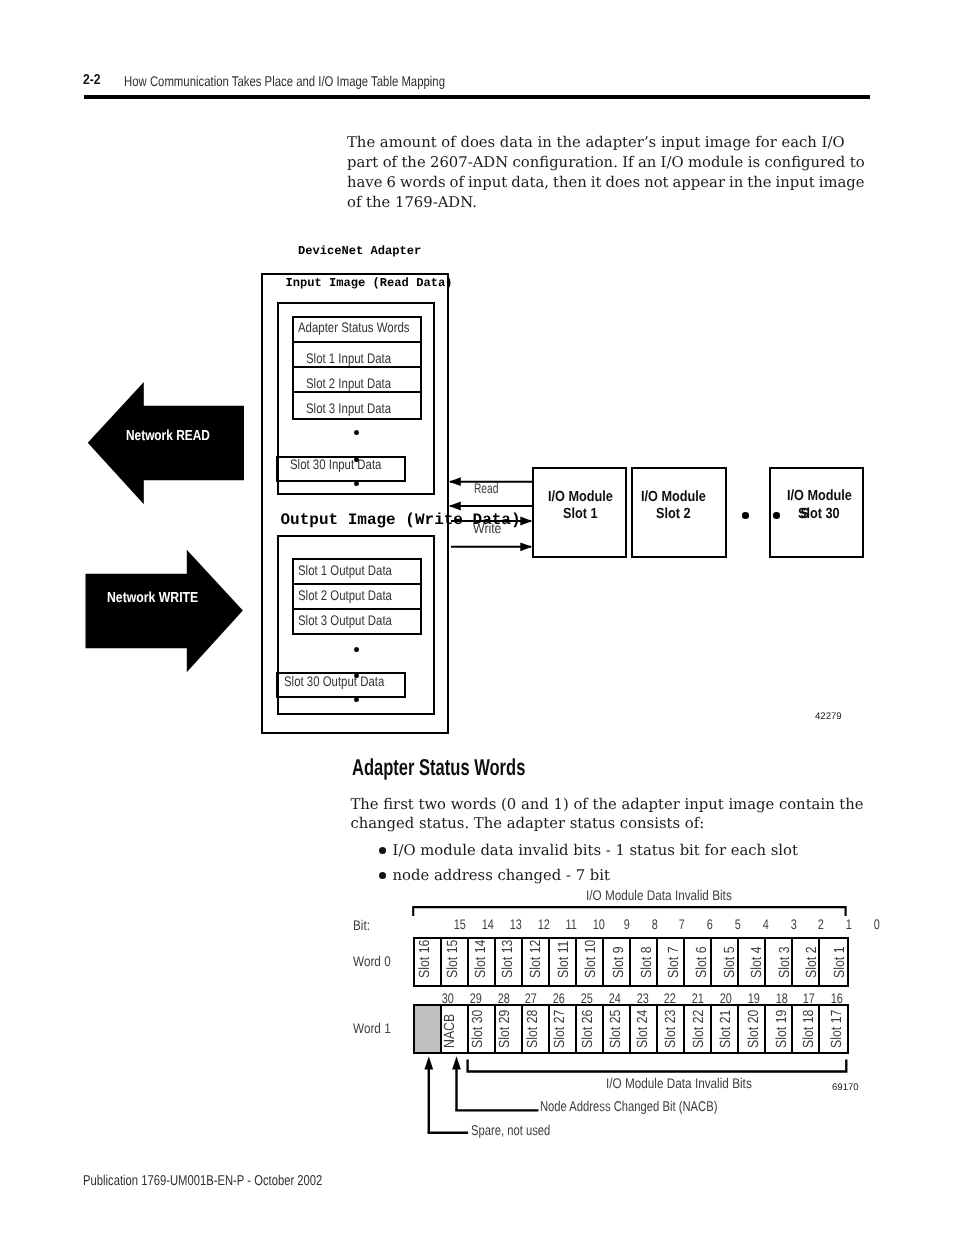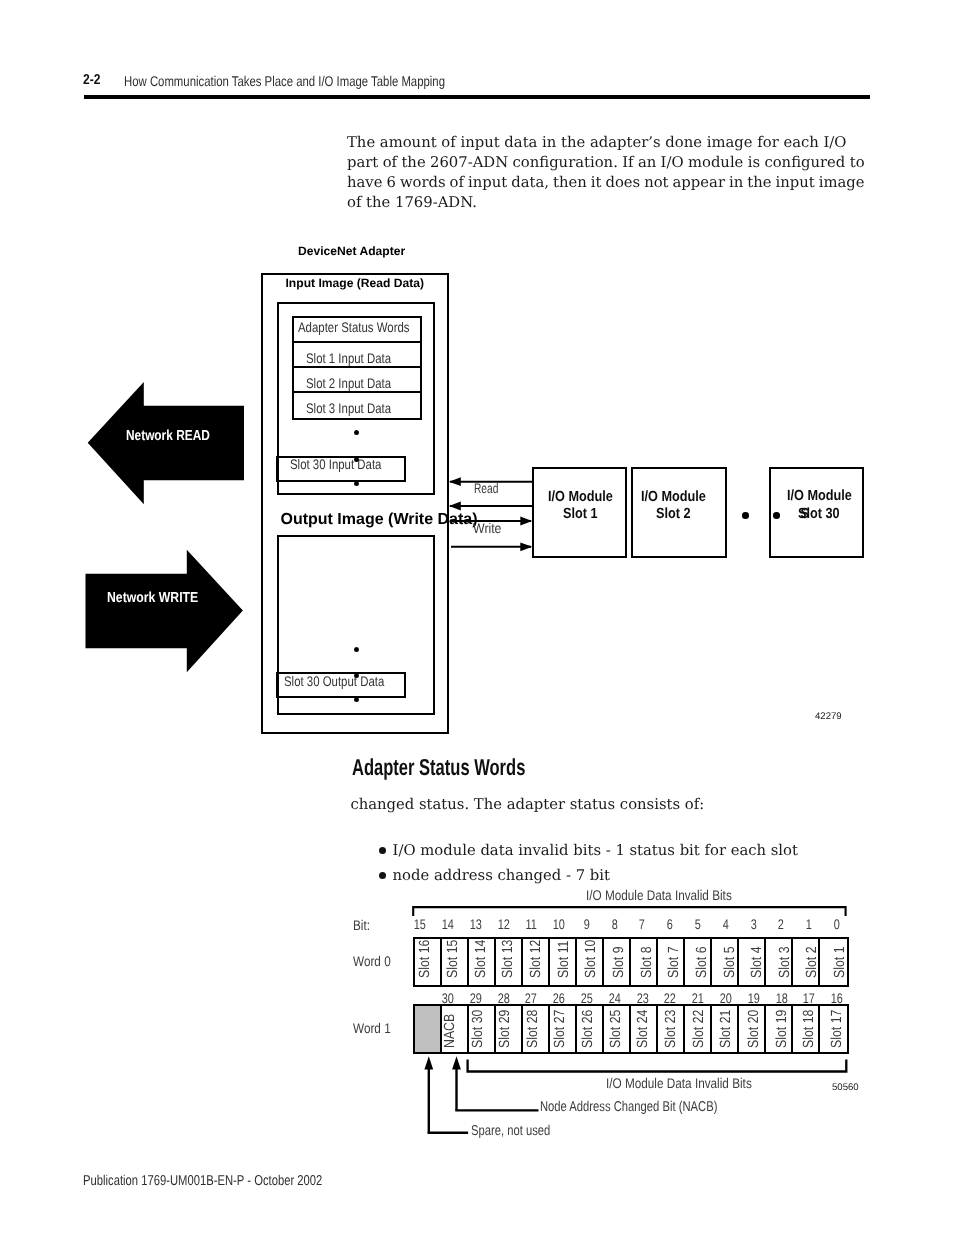--- a/index.html
+++ b/index.html
@@ -31,21 +31,21 @@
             color:#0f0f0f;font-family:"Liberation Sans",sans-serif;white-space:nowrap;
             transform:scaleX(0.719);transform-origin:left top;}
   .sec-para{position:absolute;left:350.4px;top:794.5px;width:540px;white-space:nowrap;}
   .bullets{position:absolute;left:392.6px;top:837.6px;width:500px;line-height:25px;}
   .bullets .bi{position:relative;}
   .bullets .bi:before{content:"";position:absolute;left:-13.7px;top:9px;
                       width:7.1px;height:7.1px;border-radius:50%;background:#111;}
 
   
   .dgm{position:absolute;left:0;top:0;width:954px;height:1235px;}
-  .cond-bold{font-family:Liberation Sans, sans-serif;font-weight:bold;}
+  .cond-bold{font-family:Liberation Mono, monospace;font-weight:bold;}
 
   .lbl-adapter{position:absolute;left:298px;top:244px;font-size:12.1px;}
   .outerbox{position:absolute;left:261px;top:273px;width:188.2px;height:460.5px;
             border:2.1px solid #000;box-sizing:border-box;}
   .lbl-inimg{position:absolute;left:285.5px;top:276px;font-size:12.1px;}
   .lbl-outimg{position:absolute;left:280.5px;top:511px;font-size:16px;}
 
   .midbox{position:absolute;border:2.4px solid #000;box-sizing:border-box;}
   .mid-in{left:277px;top:302px;width:158px;height:193px;}
   .mid-out{left:277px;top:535px;width:158px;height:180px;}
@@ -100,21 +100,21 @@
   .bt-bitlabel{position:absolute;left:353.2px;top:916.8px;}
   .bt-word0lbl{position:absolute;left:352.5px;top:952.8px;}
   .bt-word1lbl{position:absolute;left:352.5px;top:1019.8px;}
 
   .bracket svg{position:absolute;left:0;top:0;overflow:visible;}
 
   .numrow{position:absolute;left:406.1px;width:445px;display:flex;}
   .numrow>div{width:27.81px;text-align:center;font-family:"Liberation Sans",sans-serif;
               font-size:14px;color:#3d3d40;line-height:14px;}
   .numrow>div>span{display:inline-block;transform:scaleX(0.78);}
-  .row-bits0{top:916.5px;}
+  .row-bits0{top:916.5px;margin-left:40px;}
   .row-bits1{top:990.5px;left:433.9px;width:417.2px;}
 
   .celltable{position:absolute;left:413.1px;width:435.8px;display:flex;
              border:2.4px solid #000;box-sizing:border-box;}
   .celltable>div{width:27.25px;box-sizing:border-box;border-right:2.2px solid #000;
                  position:relative;}
   .celltable>div:last-child{border-right:none;}
   .vlabels{position:absolute;left:411.3px;width:442.6px;display:flex;}
   .vlabels>div{width:27.66px;position:relative;}
   .vlabels .vtxt{position:absolute;left:19px;bottom:0px;
@@ -135,28 +135,29 @@
 </head>
 <body>
 
 <div class="page">
 
   <div class="hdr-pageno">2-2</div>
   <div class="hdr-title">How Communication Takes Place and I/O Image Table Mapping</div>
   <div class="hdr-rule"></div>
 
   <div class="intro body-serif">
-    <div>The amount of input data in the adapter’s done image for each I/O</div>
+    <div>The amount of does data in the adapter’s input image for each I/O</div>
     <div style="word-spacing:-0.34px">part of the 2607-ADN configuration. If an I/O module is configured to</div>
     <div style="word-spacing:-0.7px">have 6 words of input data, then it does not appear in the input image</div>
     <div>of the 1769-ADN.</div>
   </div>
 
   <div class="sec-head">Adapter Status Words</div>
   <div class="sec-para body-serif">
+    <div>The first two words (0 and 1) of the adapter input image contain the</div>
     <div>changed status. The adapter status consists of:</div>
   </div>
   <div class="bullets body-serif">
     <div class="bi">I/O module data invalid bits - 1 status bit for each slot</div>
     <div class="bi">node address changed - 7 bit</div>
   </div>
 
   <div class="dgm">
 
     <div class="lbl-adapter cond-bold">DeviceNet Adapter</div>
@@ -181,20 +182,31 @@
           <span class="slot-txt st-in">Slot 3 Input Data</span>
         </div>
     </div>
     <div class="vdot" style="top:430.1px"></div>
     <div class="slotone slot30-in">
         <span class="slot-txt st-in30">Slot 30 Input Data</span>
       </div>
     <div class="vdot" style="top:457.3px"></div>
     <div class="vdot" style="top:480.6px"></div>
 
+    <div class="slotstack stack-out">
+      <div class="row">
+          <span class="slot-txt st-out">Slot 1 Output Data</span>
+        </div>
+      <div class="row">
+          <span class="slot-txt st-out">Slot 2 Output Data</span>
+        </div>
+      <div class="row">
+          <span class="slot-txt st-out">Slot 3 Output Data</span>
+        </div>
+    </div>
     <div class="vdot" style="top:647.1px"></div>
     <div class="slotone slot30-out">
         <span class="slot-txt st-out30">Slot 30 Output Data</span>
       </div>
     <div class="vdot" style="top:672.6px"></div>
     <div class="vdot" style="top:696.6px"></div>
 
     <div class="bigarrow" style="left:87px;top:381px;">
       <svg width="158" height="124" viewBox="0 0 158 124">
         <path d="M0.7 61.8 L56.8 0.9 L56.8 24.8 L157 24.8 L157 99.2 L56.8 99.2 L56.8 123.2 Z" fill="#000"></path>
@@ -446,18 +458,18 @@
           <path d="M456.5 1110.4 L456.5 1066"></path>
           <path d="M455.3 1110.4 L538.5 1110.4"></path>
         </g>
         <path d="M428.8 1056.3 L424.4 1069.6 L433.2 1069.6 Z" fill="#000"></path>
         <path d="M456.5 1056.3 L452.1 1069.6 L460.9 1069.6 Z" fill="#000"></path>
       </svg>
     </div>
     <div class="callout-lbl" style="left:539.9px;top:1101.8px;">Node Address Changed Bit (NACB)</div>
     <div class="callout-lbl" style="left:470.6px;top:1125.5px;">Spare, not used</div>
 
-    <div class="figid" style="left:832px;top:1082px;">50560</div>
+    <div class="figid" style="left:832px;top:1082px;">69170</div>
   </div>
 
   <div class="footer">Publication 1769-UM001B-EN-P - October 2002</div>
 
 </div>
 
 </body></html>

